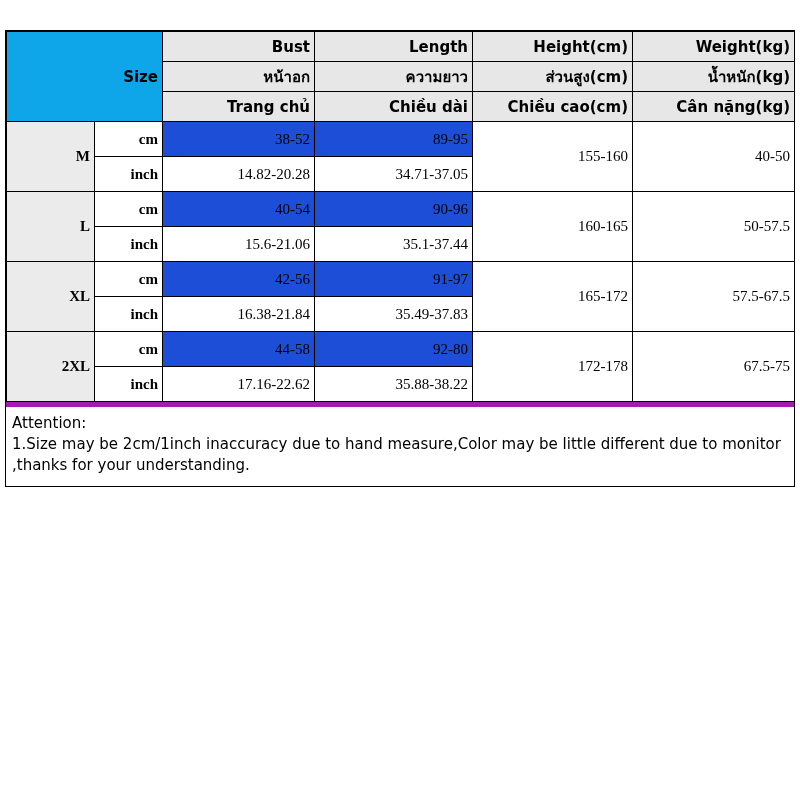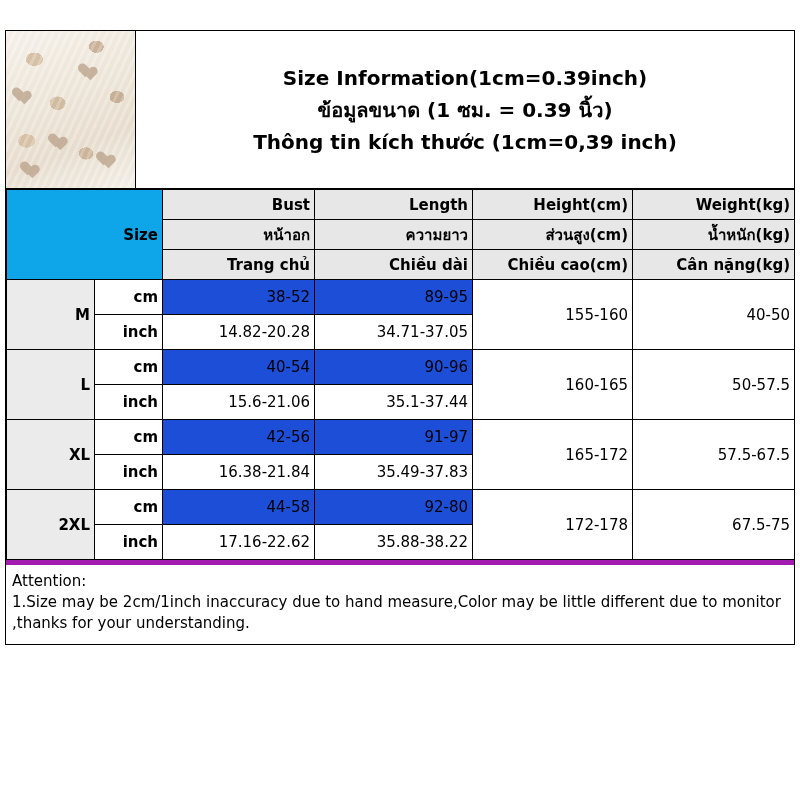--- a/index.html
+++ b/index.html
@@ -139,52 +139,37 @@
   }
   .row-shade { background: #1d4ed8; }
   .cell-size {
     font-size: 17px;
     font-weight: bold;
     background: #ebebeb;
   }
   .cell-unit { font-weight: bold; font-size: 15px; }
   .cell-val  { font-size: 15px; }
   .cell-span { font-size: 15px; }
-  .r-tall td { height: 35px; }
+  .r-tall td { height: 35px; font-family: Liberation Serif, serif; }
 
   
   .attention {
     border-top: 5px solid #a21caf;
     padding: 6px 6px 10px 6px;
     font-size: 15px;
     line-height: 21px;
   }
   .attention .a-line { margin: 0; }
 </style>
 </head>
 <body>
 
 <div class="page">
   <div class="card">
 
-    <div class="header">
-      <div class="header-img">
-        <div class="fabric"></div>
-        <div class="heart h1"></div>
-        <div class="heart h2"></div>
-        <div class="heart h3"></div>
-        <div class="heart h4"></div>
-        <div class="heart h5"></div>
-      </div>
-      <div class="header-title">
-        <div class="title-line">Size Information(1cm=0.39inch)</div>
-        <div class="title-line">ข้อมูลขนาด (1 ซม. = 0.39 นิ้ว)</div>
-        <div class="title-line">Thông tin kích thước (1cm=0,39 inch)</div>
-      </div>
-    </div>
 
     <table class="sizes">
       <colgroup>
         <col class="col-size">
         <col class="col-unit">
         <col class="col-bust">
         <col class="col-length">
         <col class="col-height">
         <col class="col-weight">
       </colgroup>

